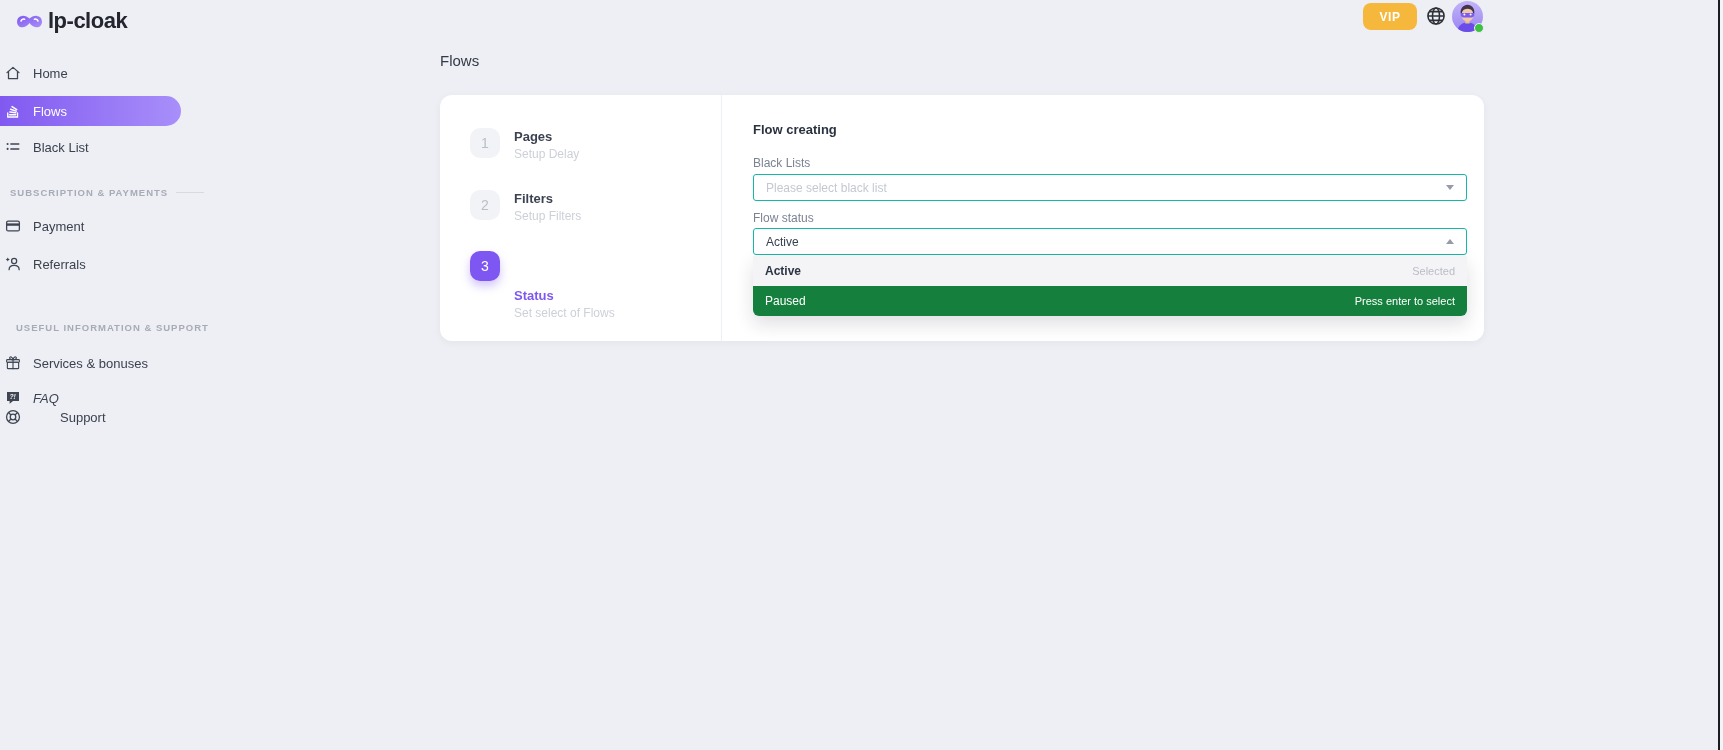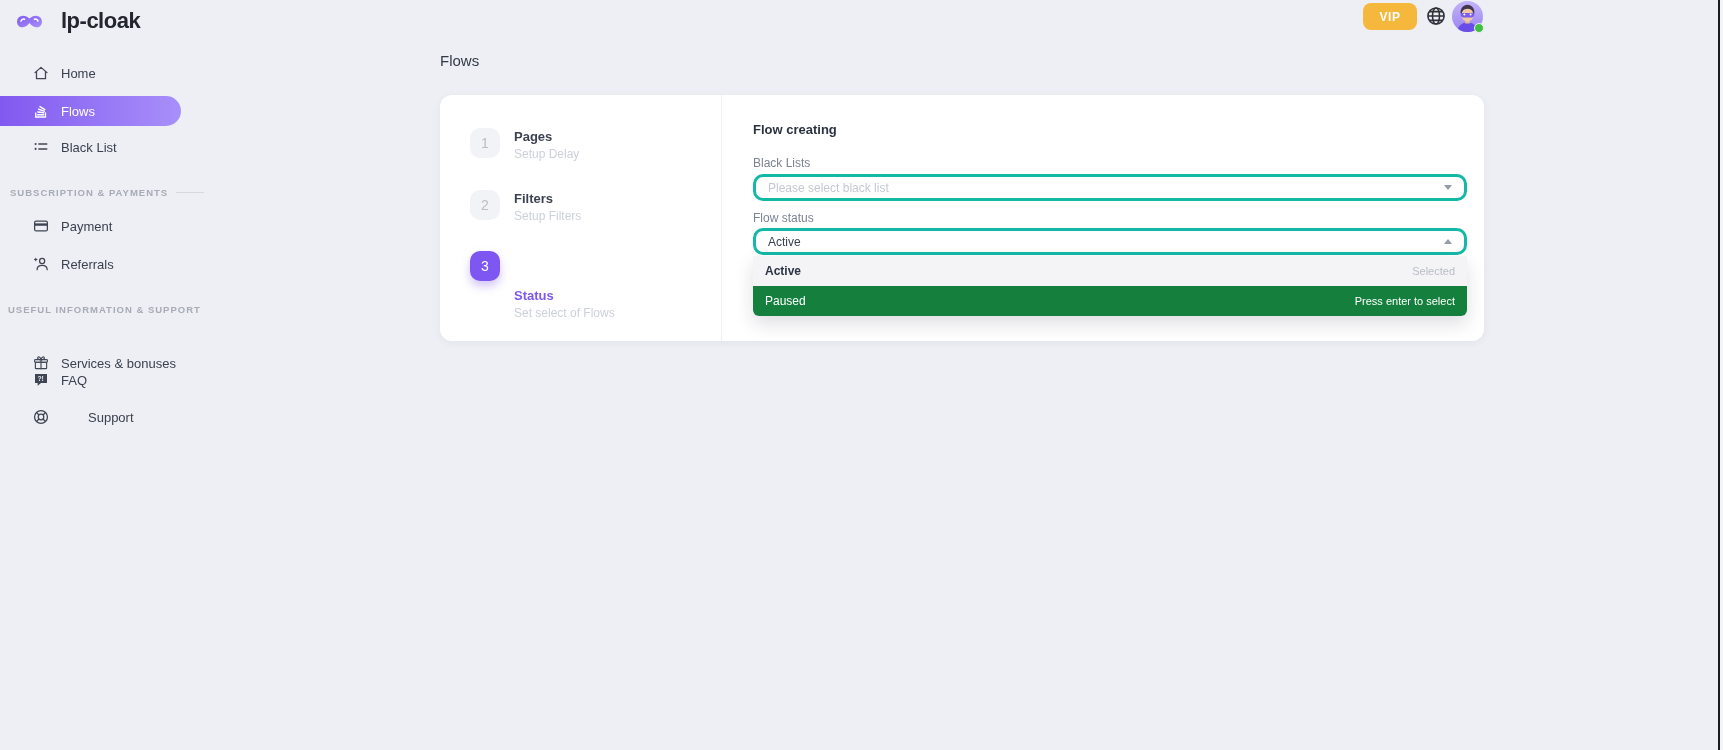--- a/index.html
+++ b/index.html
@@ -5,39 +5,39 @@
   * { margin:0; padding:0; box-sizing:border-box; }
   html,body { width:1723px; height:750px; }
   body {
     position:relative;
     background:#edeff4;
     font-family:"Liberation Sans", sans-serif;
     overflow:hidden;
     color:#3b414e;
   }
   
-  .logo { position:absolute; left:16px; top:8px; display:flex; align-items:center; gap:18px; }
+  .logo { position:absolute; left:16px; top:8px; display:flex; align-items:center; gap:5px; }
   .logo-text { font-size:22px; font-weight:800; color:#23262e; letter-spacing:-0.5px; }
   .vip-btn {
     position:absolute; left:1363px; top:3px; width:54px; height:27px;
     background:#f5b83d; border:none; border-radius:8px;
     color:#ffffff; font-weight:700; font-size:12px; letter-spacing:0.6px;
     font-family:"Liberation Sans", sans-serif; cursor:pointer;
     display:flex; align-items:center; justify-content:center;
   }
   .globe-btn { position:absolute; left:1425px; top:5px; width:22px; height:22px; cursor:pointer; background:none; border:none; padding:0; }
   .avatar-wrap { position:absolute; left:1452px; top:1px; width:31px; height:31px; cursor:pointer; }
   .avatar-dot { position:absolute; right:-1px; bottom:-1px; width:10px; height:10px; border-radius:50%; background:#3fc043; border:1.5px solid #edeff4; }
   
   .edge-light { position:absolute; right:0; top:0; width:3px; height:750px; background:#f3f4f8; }
   .edge-dark  { position:absolute; right:3px; top:0; width:2px; height:750px; background:#1a1c21; }
   
   .nav-item {
     position:absolute; left:0; width:200px; height:30px;
-    display:flex; align-items:center; gap:11px; padding-left:32px;
+    display:flex; align-items:center; gap:11px; padding-left:4px;
     font-size:13px; color:#3b414e; cursor:pointer;
   }
   .nav-item .ic { width:18px; height:18px; flex:0 0 18px; color:#3f4552; }
   .nav-item.active {
     width:181px; height:30px; border-radius:0 15px 15px 0;
     background:linear-gradient(90deg,#8159f0 0%, #a88ffa 100%);
     color:#ffffff;
   }
   .nav-item.active .ic { color:#ffffff; }
   .nav-section {
@@ -67,21 +67,21 @@
   }
   .step-title { font-size:13px; font-weight:700; color:#3c4250; padding-top:1px; }
   .step.active .step-title { color:#7e57f2;margin-top:36px; }
   .step-sub { font-size:12px; color:#ccd0d8; margin-top:3px; }
   
   .form-panel { position:absolute; left:313px; top:0; width:714px; height:246px; }
   .form-title { position:absolute; left:0; top:27px; font-size:13px; font-weight:700; color:#2b3240; }
   .field-label { position:absolute; left:0; font-size:12px; color:#7b8292; }
   .select-box {
     position:absolute; left:0; width:714px; height:27px;
-    background:#ffffff; border:3px solid #14b8a6; border-radius:10px;
+    background:#ffffff; border:1px solid #14b8a6; border-radius:3px;
     display:flex; align-items:center; padding:0 12px; cursor:pointer;
   }
   .select-box input {
     border:none; outline:none; flex:1; font-size:12px; color:#3a414e; background:transparent;
     font-family:"Liberation Sans", sans-serif;
   }
   .select-box input::placeholder { color:#c4c8d0; }
   .select-value { flex:1; font-size:12px; color:#3a414e; }
   .caret-down { width:0; height:0; border-left:4px solid transparent; border-right:4px solid transparent; border-top:5px solid #969ca7; }
   .caret-up   { width:0; height:0; border-left:4px solid transparent; border-right:4px solid transparent; border-bottom:5px solid #969ca7; }
@@ -219,37 +219,37 @@
   <span class="ic">
     <svg width="18" height="18" viewBox="0 0 24 24" fill="none" stroke="currentColor" stroke-width="1.7" stroke-linecap="round">
       <circle cx="13.5" cy="8" r="3.4"></circle>
       <path d="M6.8 19.5c0-3.6 3-5.6 6.7-5.6s6.7 2 6.7 5.6"></path>
       <path d="M5 3.2l.9 1.9 1.9.9-1.9.9L5 8.8l-.9-1.9-1.9-.9 1.9-.9z" fill="currentColor" stroke="none"></path>
     </svg>
   </span>
   <span>Referrals</span>
 </div>
 
-<div class="nav-section" style="top:303px; padding-left:8px;">
+<div class="nav-section" style="top:321px; padding-left:16px;">
   <span>USEFUL INFORMATION &amp; SUPPORT</span>
 </div>
 
 <div class="nav-item" style="top:328px;margin-top:20px;">
   <span class="ic">
     <svg width="18" height="18" viewBox="0 0 24 24" fill="none" stroke="currentColor" stroke-width="1.5" stroke-linecap="round" stroke-linejoin="round">
       <rect x="4.5" y="11" width="15" height="8.5" rx="1"></rect>
       <rect x="3.5" y="7.5" width="17" height="3.5" rx="1"></rect>
       <path d="M12 7.5v12"></path>
       <path d="M12 7.5c-2 0-5-.7-4.5-2.7C8 3 11 3.8 12 7.5c1-3.7 4-4.5 4.5-2.7.5 2-2.5 2.7-4.5 2.7z"></path>
     </svg>
   </span>
   <span>Services &amp; bonuses</span>
 </div>
 
-<div class="nav-item" style="top:365px;">
+<div class="nav-item" style="top:383px;font-style:italic;">
   <span class="ic">
     <svg width="18" height="18" viewBox="0 0 24 24">
       <path d="M4 4h16v12h-8l-4.5 3.8V16H4z" fill="currentColor"></path>
       <text x="7.2" y="13" font-size="9" font-weight="bold" fill="#edeff4" font-family="Liberation Sans, sans-serif">?!</text>
     </svg>
   </span>
   <span>FAQ</span>
 </div>
 
 <div class="nav-item" style="top:402px;gap:38px;">

